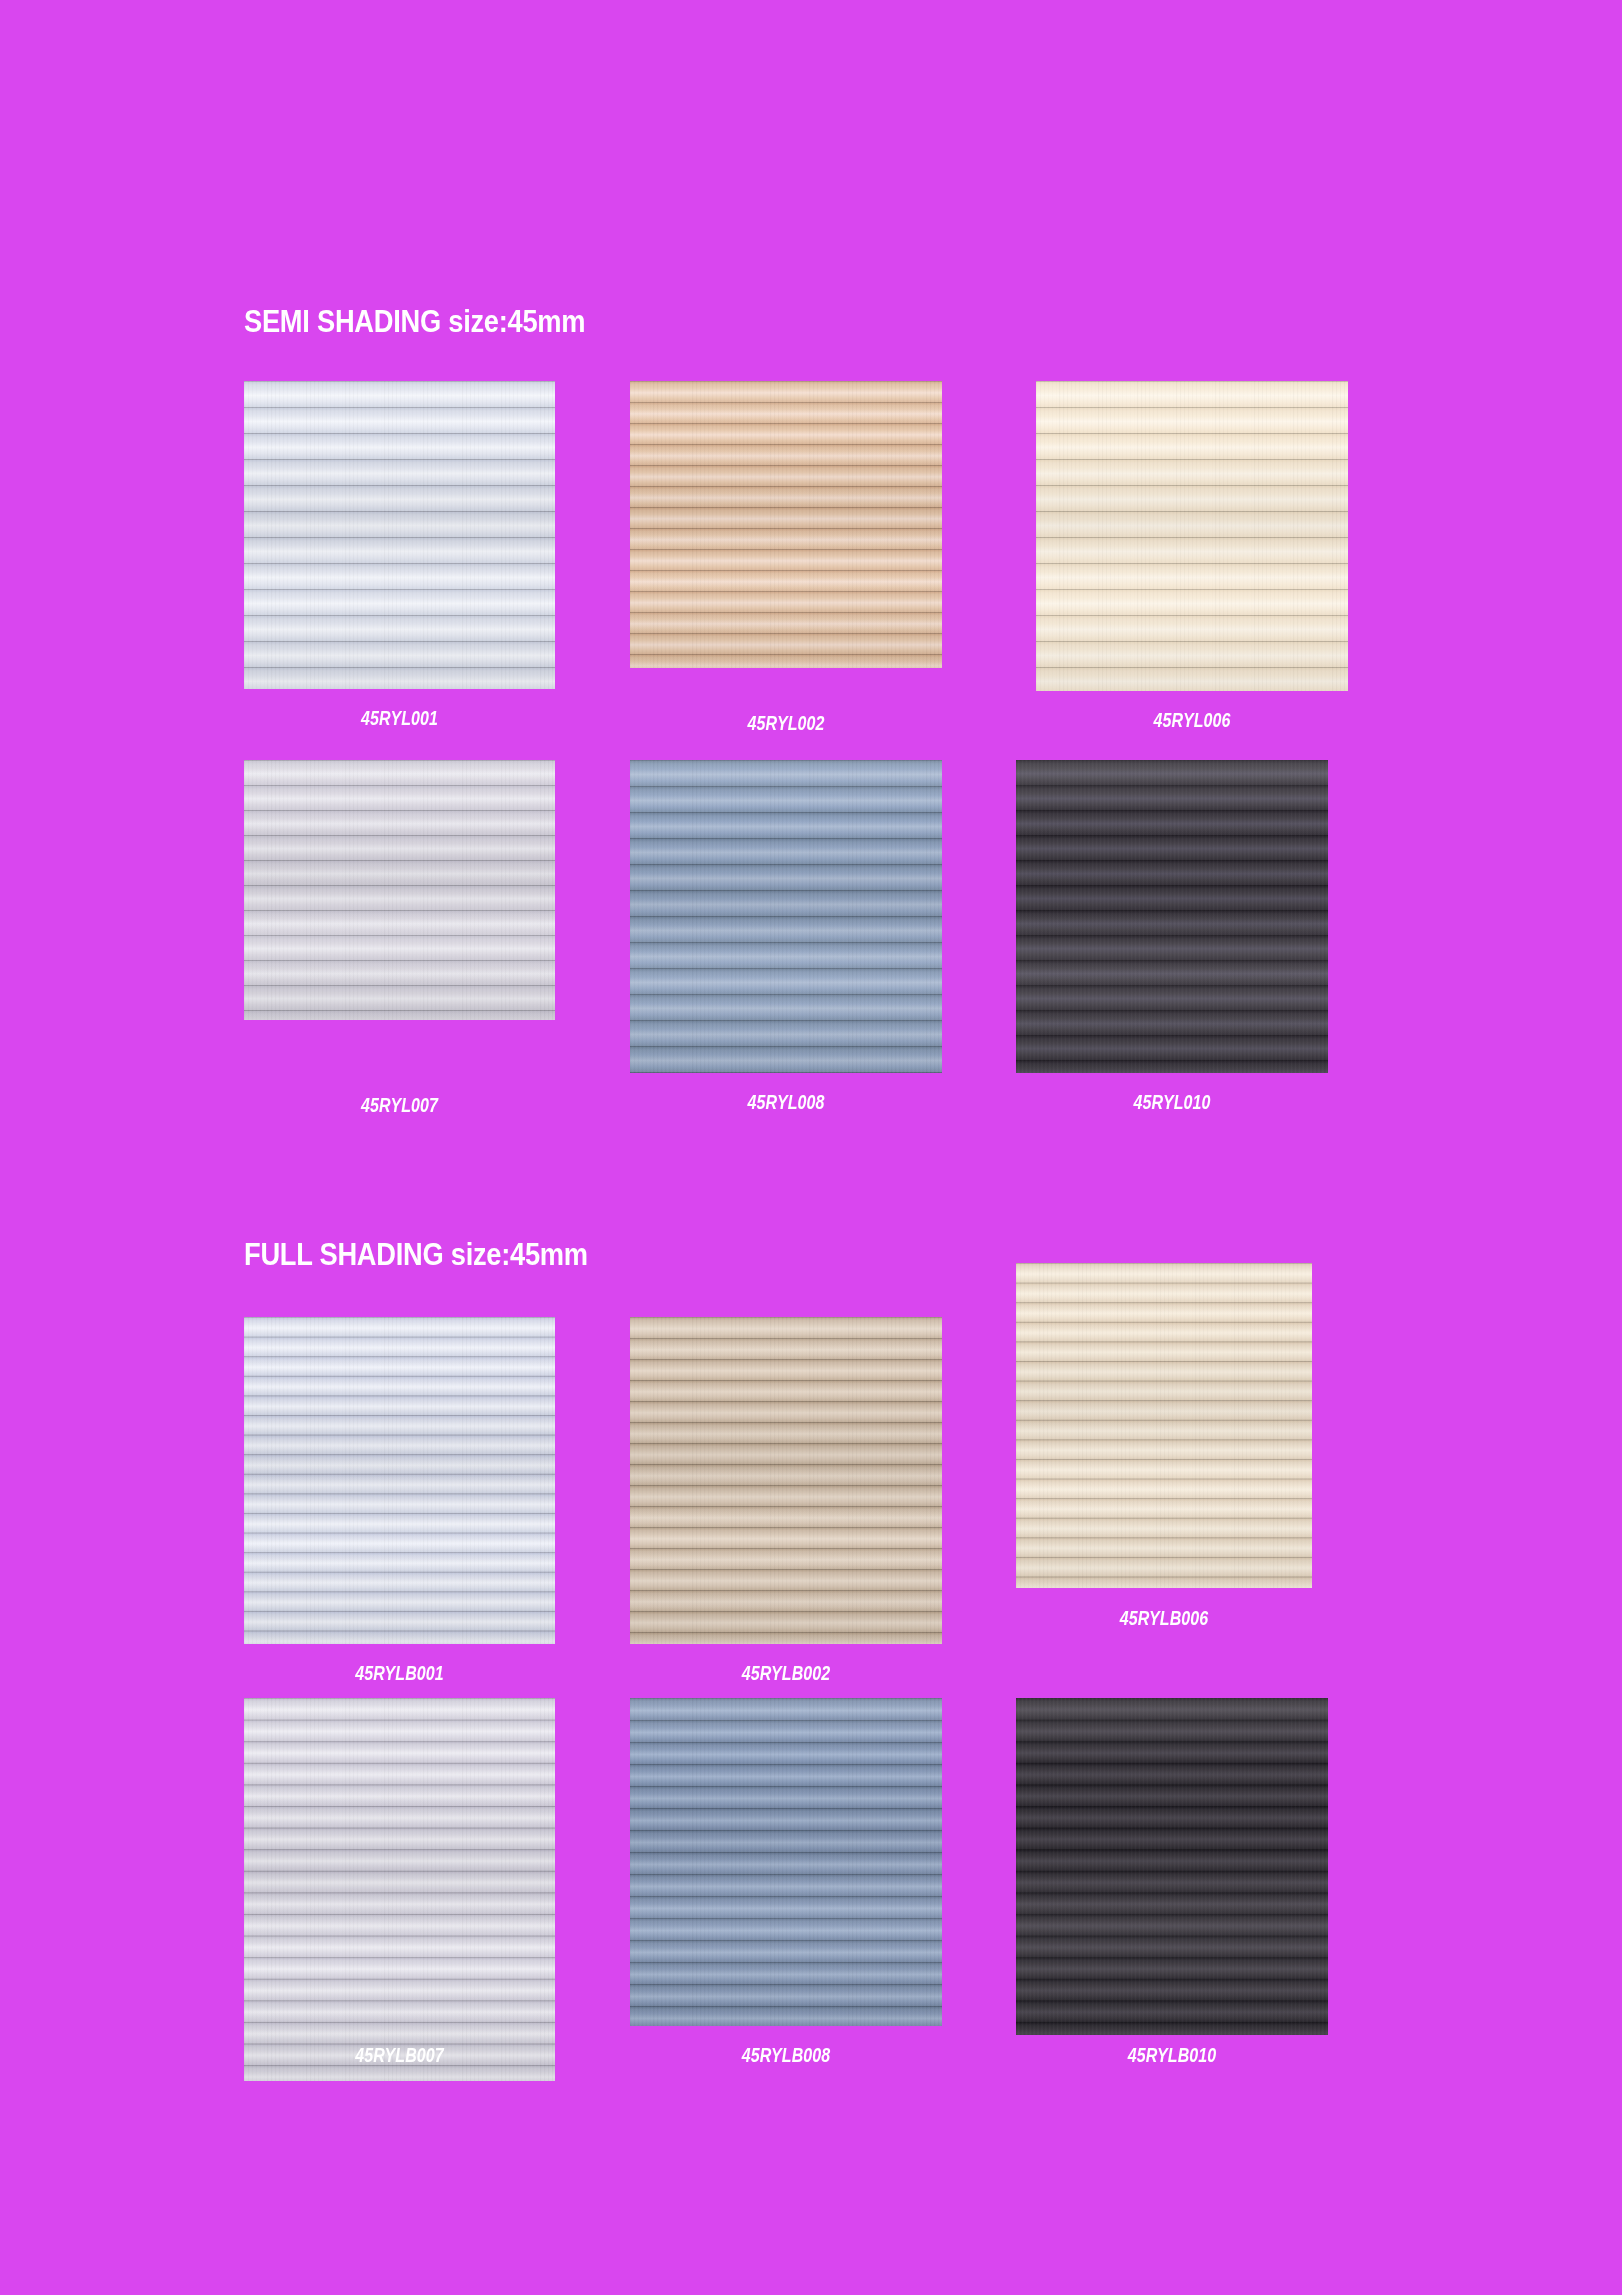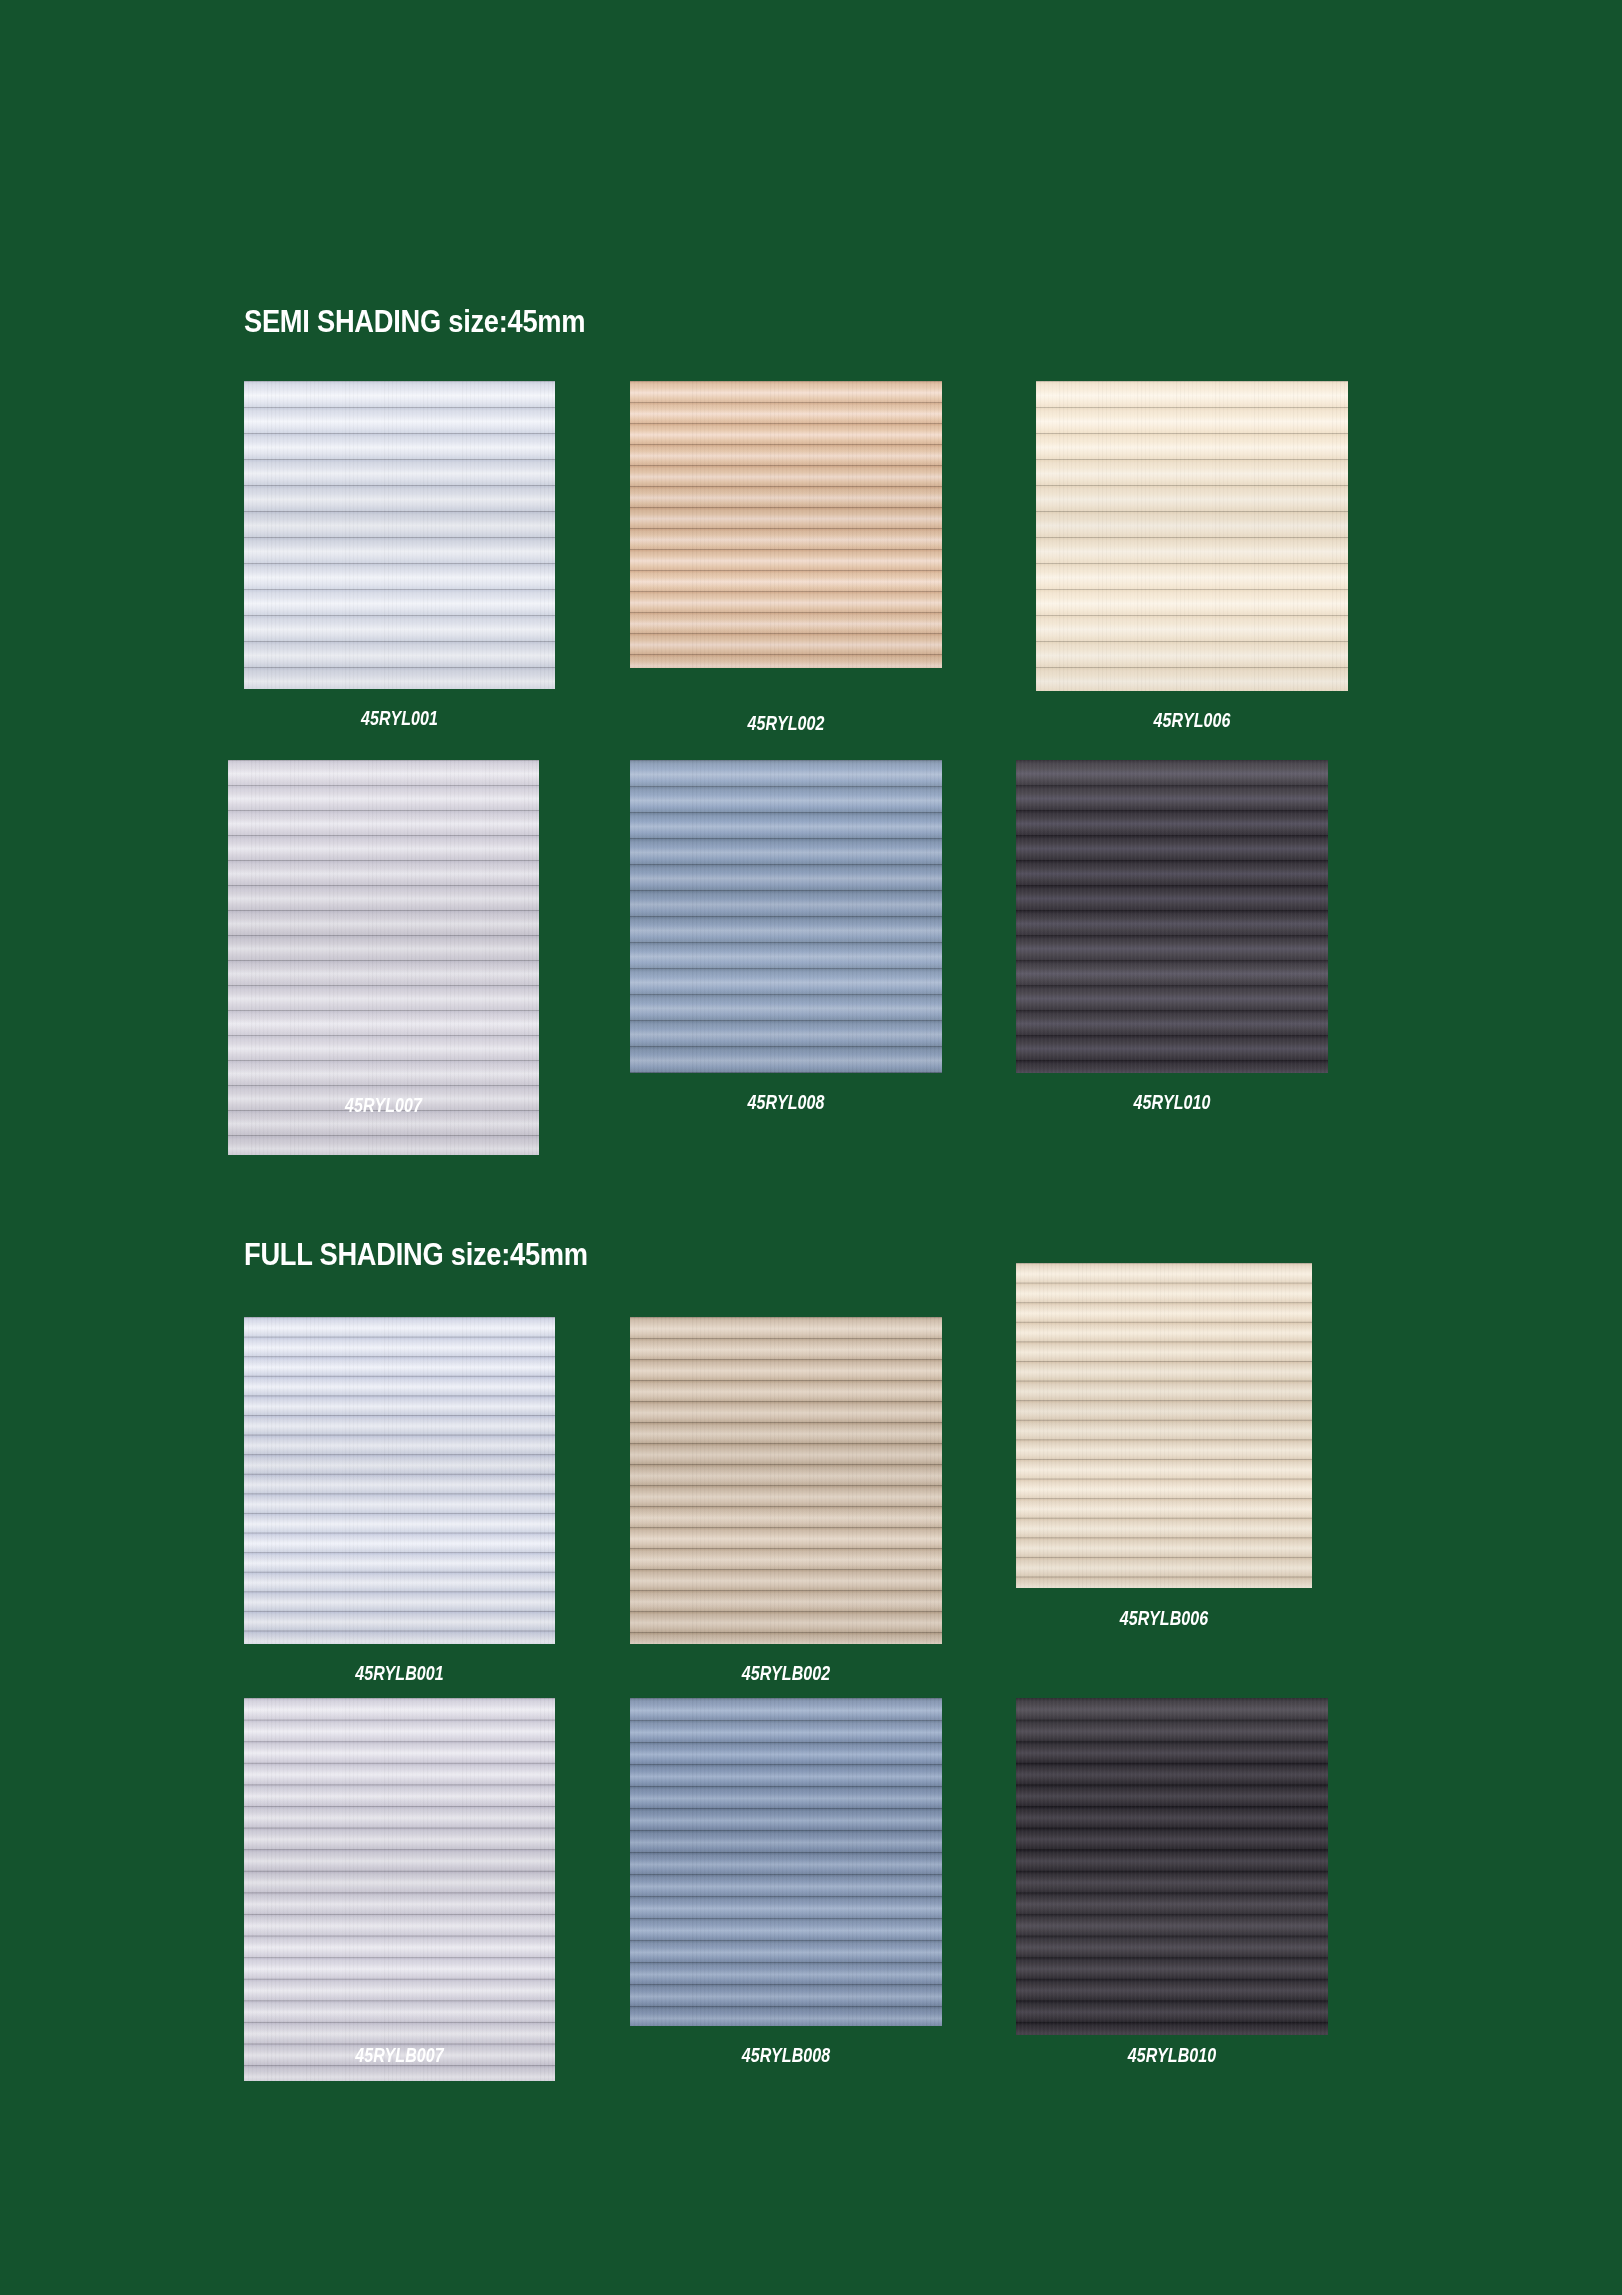--- a/index.html
+++ b/index.html
@@ -12,21 +12,21 @@
     height: 2295px;
     position: relative;
     overflow: hidden;
     font-family: "Liberation Sans", sans-serif;
     background: #000000;
   }
 
   .page {
     position: absolute;
     inset: 0;
-    background: #14532d;
+    background: #d946ef;
   }
 
   
   .section-title {
     position: absolute;
     left: 244px;
     color: #ffffff;
     font-family: "Liberation Sans", sans-serif;
     font-weight: bold;
     font-size: 31px;
@@ -83,21 +83,21 @@
         <div class="swatch-label" style="top: 327px;">45RYL001</div>
       </div>
       <div class="swatch-cell" style="left: 630px; top: 381px; width: 312px; height: 287px;">
         <div class="swatch" style="background-color: rgb(231, 201, 174); background-image: repeating-linear-gradient(to right, rgba(0, 0, 0, 0.035) 0px, rgba(0, 0, 0, 0) 1.3px, rgba(255, 255, 255, 0.03) 2.6px, rgba(0, 0, 0, 0) 3.9px), linear-gradient(rgba(255, 255, 255, 0.1) 0%, rgba(255, 255, 255, 0) 18%, rgba(0, 0, 0, 0.05) 45%, rgba(255, 255, 255, 0.05) 68%, rgba(0, 0, 0, 0.06) 100%), repeating-linear-gradient(rgb(148, 120, 98) 0px, rgb(211, 171, 140) 1.3px, rgb(222, 188, 159) 3.3px, rgb(231, 201, 174) 7.2px, rgb(244, 222, 208) 11.8px, rgb(231, 201, 174) 17px, rgb(219, 183, 154) 21px); background-size: auto, 100% 100%, 100% 21px;"></div>
         <div class="swatch-label" style="top: 332px;">45RYL002</div>
       </div>
       <div class="swatch-cell" style="left: 1016px; top: 381px; width: 312px; height: 310px; margin-left: 20px;">
         <div class="swatch" style="background-color: rgb(248, 236, 217); background-image: repeating-linear-gradient(to right, rgba(0, 0, 0, 0.035) 0px, rgba(0, 0, 0, 0) 1.3px, rgba(255, 255, 255, 0.03) 2.6px, rgba(0, 0, 0, 0) 3.9px), linear-gradient(rgba(255, 255, 255, 0.1) 0%, rgba(255, 255, 255, 0) 18%, rgba(0, 0, 0, 0.05) 45%, rgba(255, 255, 255, 0.05) 68%, rgba(0, 0, 0, 0.06) 100%), repeating-linear-gradient(rgb(165, 154, 137) 0px, rgb(236, 220, 196) 1.3px, rgb(243, 229, 208) 3.9px, rgb(248, 236, 217) 9.2px, rgb(253, 246, 234) 14.4px, rgb(248, 236, 217) 21px, rgb(241, 226, 204) 26px); background-size: auto, 100% 100%, 100% 26px;"></div>
         <div class="swatch-label" style="top: 329px;">45RYL006</div>
       </div>
-      <div class="swatch-cell" style="left: 228px; top: 760px; width: 311px; height: 395px;">
+      <div class="swatch-cell" style="left: 244px; top: 760px; width: 311px; height: 260px;">
         <div class="swatch" style="background-color: rgb(220, 217, 226); background-image: repeating-linear-gradient(to right, rgba(0, 0, 0, 0.035) 0px, rgba(0, 0, 0, 0) 1.3px, rgba(255, 255, 255, 0.03) 2.6px, rgba(0, 0, 0, 0) 3.9px), linear-gradient(rgba(255, 255, 255, 0.1) 0%, rgba(255, 255, 255, 0) 18%, rgba(0, 0, 0, 0.05) 45%, rgba(255, 255, 255, 0.05) 68%, rgba(0, 0, 0, 0.06) 100%), repeating-linear-gradient(rgb(139, 137, 146) 0px, rgb(198, 195, 208) 1.3px, rgb(210, 207, 218) 3.9px, rgb(220, 217, 226) 8.5px, rgb(236, 235, 241) 13.7px, rgb(220, 217, 226) 19.6px, rgb(207, 204, 215) 25px); background-size: auto, 100% 100%, 100% 25px;"></div>
         <div class="swatch-label" style="top: 335px;">45RYL007</div>
       </div>
       <div class="swatch-cell" style="left: 630px; top: 760px; width: 312px; height: 313px;">
         <div class="swatch" style="background-color: rgb(147, 166, 195); background-image: repeating-linear-gradient(to right, rgba(0, 0, 0, 0.035) 0px, rgba(0, 0, 0, 0) 1.3px, rgba(255, 255, 255, 0.03) 2.6px, rgba(0, 0, 0, 0) 3.9px), linear-gradient(rgba(255, 255, 255, 0.1) 0%, rgba(255, 255, 255, 0) 18%, rgba(0, 0, 0, 0.05) 45%, rgba(255, 255, 255, 0.05) 68%, rgba(0, 0, 0, 0.06) 100%), repeating-linear-gradient(rgb(81, 94, 111) 0px, rgb(115, 134, 159) 1.3px, rgb(133, 152, 179) 3.9px, rgb(147, 166, 195) 9.2px, rgb(174, 189, 212) 14.4px, rgb(147, 166, 195) 21px, rgb(128, 147, 173) 26px); background-size: auto, 100% 100%, 100% 26px;"></div>
         <div class="swatch-label" style="top: 332px;">45RYL008</div>
       </div>
       <div class="swatch-cell" style="left: 1016px; top: 760px; width: 312px; height: 313px;">
         <div class="swatch" style="background-color: rgb(70, 66, 74); background-image: repeating-linear-gradient(to right, rgba(0, 0, 0, 0.035) 0px, rgba(0, 0, 0, 0) 1.3px, rgba(255, 255, 255, 0.03) 2.6px, rgba(0, 0, 0, 0) 3.9px), linear-gradient(rgba(255, 255, 255, 0.1) 0%, rgba(255, 255, 255, 0) 18%, rgba(0, 0, 0, 0.05) 45%, rgba(255, 255, 255, 0.05) 68%, rgba(0, 0, 0, 0.06) 100%), repeating-linear-gradient(rgb(30, 27, 33) 0px, rgb(43, 39, 47) 1.3px, rgb(58, 54, 62) 3.9px, rgb(70, 66, 74) 8.5px, rgb(86, 82, 96) 13.7px, rgb(70, 66, 74) 19.6px, rgb(54, 50, 58) 25px); background-size: auto, 100% 100%, 100% 25px;"></div>
         <div class="swatch-label" style="top: 332px;">45RYL010</div>

